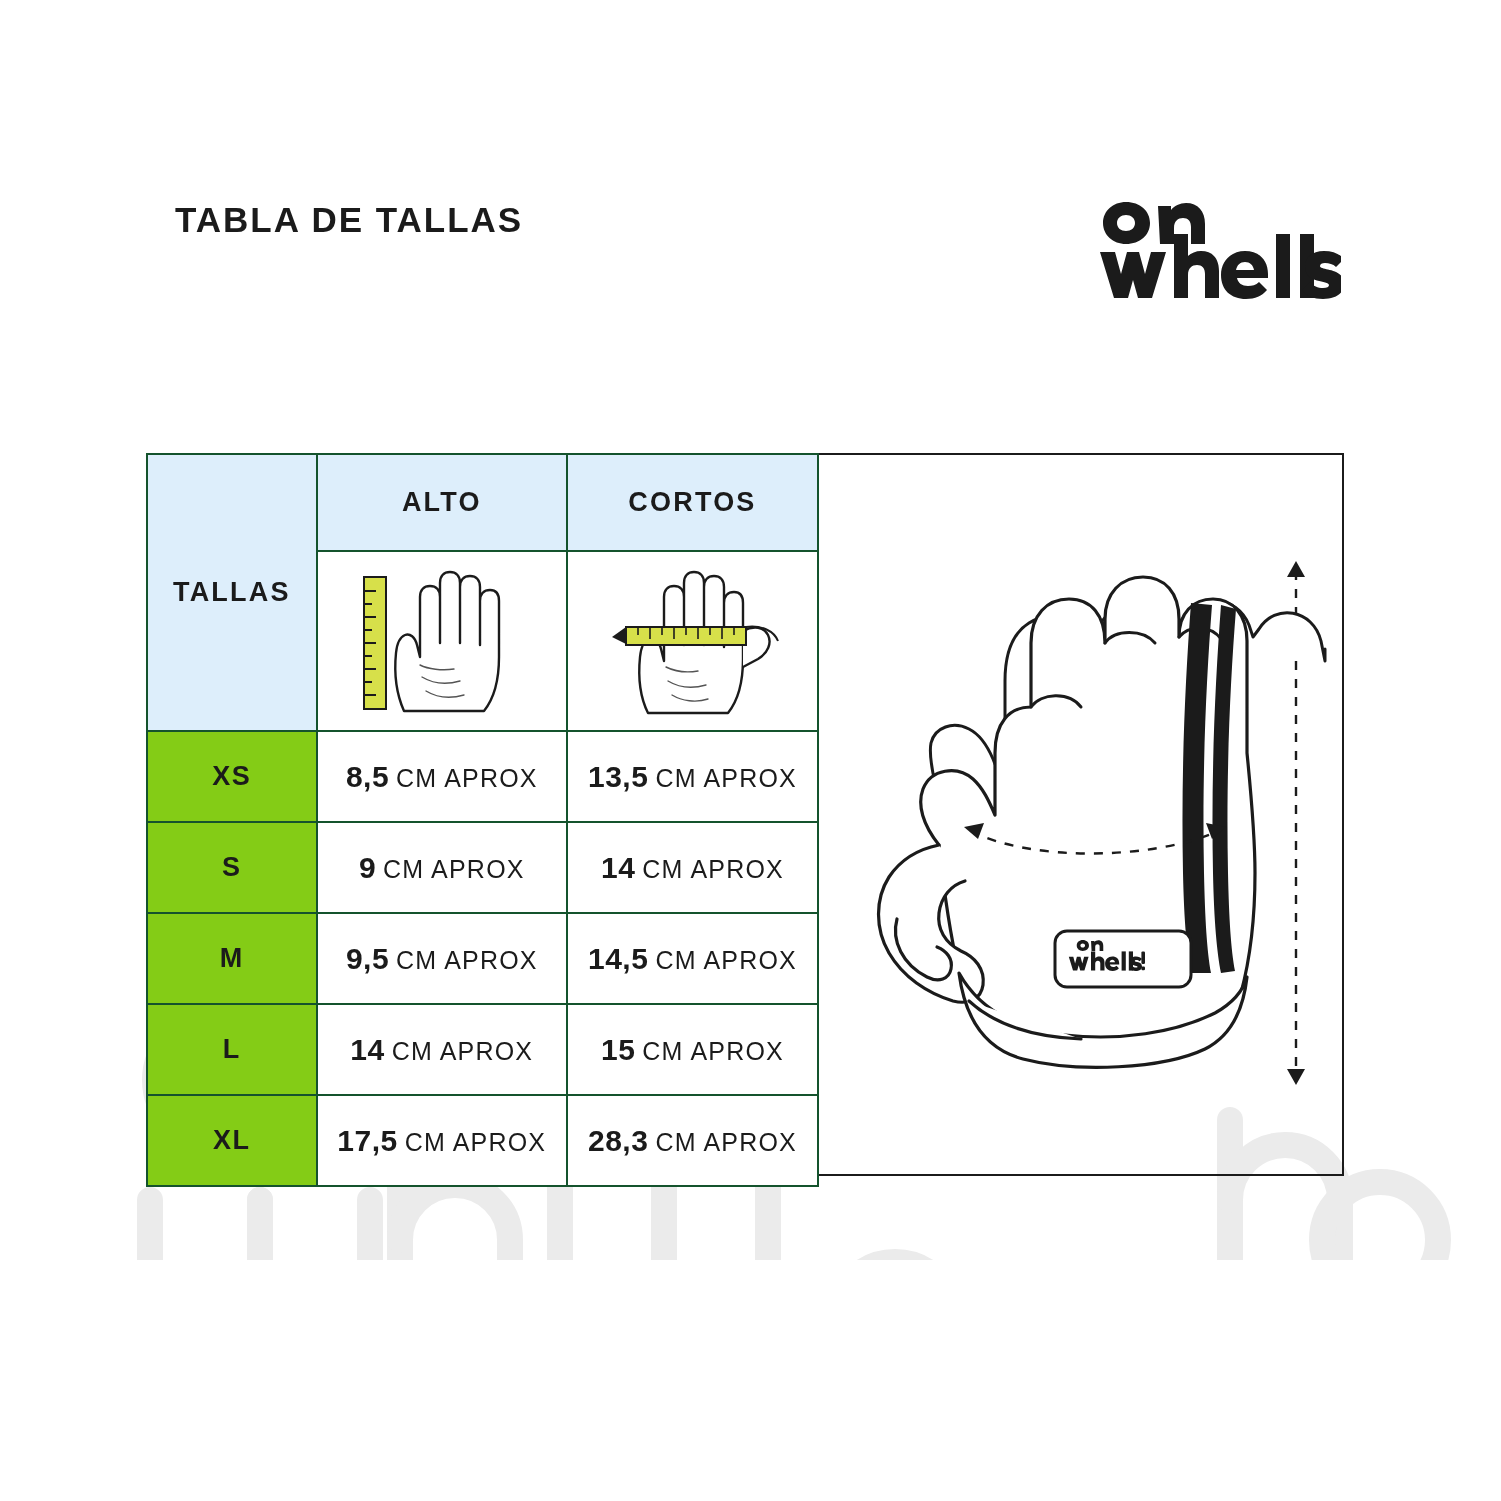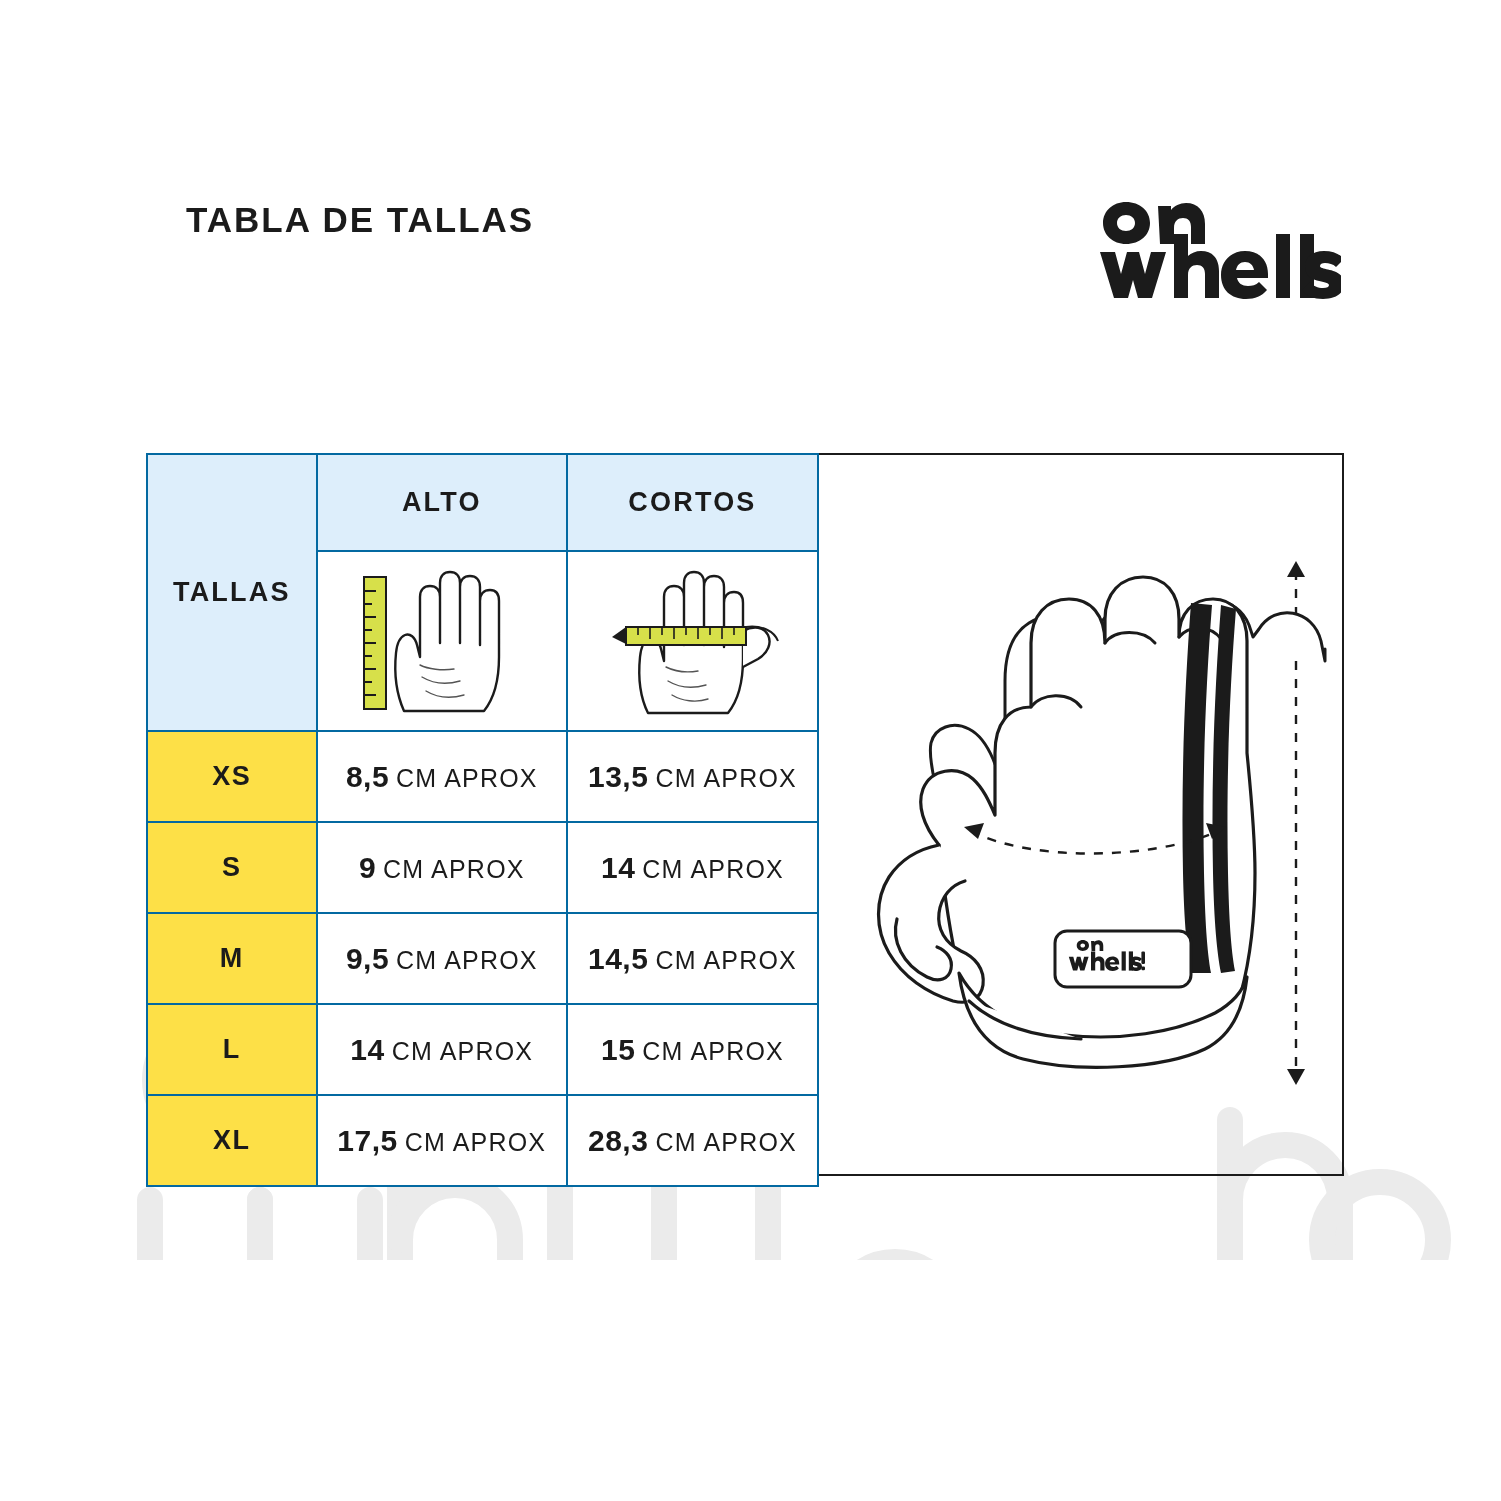--- a/index.html
+++ b/index.html
@@ -12,21 +12,21 @@
     height: 1501px;
     position: relative;
     font-family: "Liberation Sans", sans-serif;
     color: #1b1b1b;
     overflow: hidden;
   }
 
   
   #title-block {
     position: absolute;
-    left: 186px;
+    left: 175px;
     top: 196px;
     width: 700px;
   }
   #title-block .line {
     font-size: 35px;
     font-weight: bold;
     letter-spacing: 2.0px;
     line-height: 48px;
     color: #1b1b1b;
     text-transform: uppercase;
@@ -70,21 +70,21 @@
     position: absolute;
     left: 146px;
     top: 453px;
     width: 673px;
     height: 723px;
     border-collapse: collapse;
     z-index: 2;
     background: transparent;
   }
   #size-table td, #size-table th {
-    border: 2px solid #0369a1;
+    border: 2px solid #14532d;
     padding: 0;
     text-align: center;
     vertical-align: middle;
   }
   .hdr-blue {
     background: #ddeefb;
   }
   .col-size { width: 171px; }
   .col-alto { width: 251px; }
   .col-palma { width: 251px; }
@@ -102,21 +102,21 @@
   }
   .icon-cell {
     height: 178px;
     background: #ffffff;
   }
   .row-label {
     font-size: 27px;
     font-weight: bold;
     letter-spacing: 1.5px;
     height: 89px;
-    background: #fde047;
+    background: #84cc16;
   }
   .val-cell {
     background: #ffffff;
     height: 89px;
     white-space: nowrap;
   }
   .val-num {
     font-size: 30px;
     font-weight: bold;
     letter-spacing: 0.5px;

